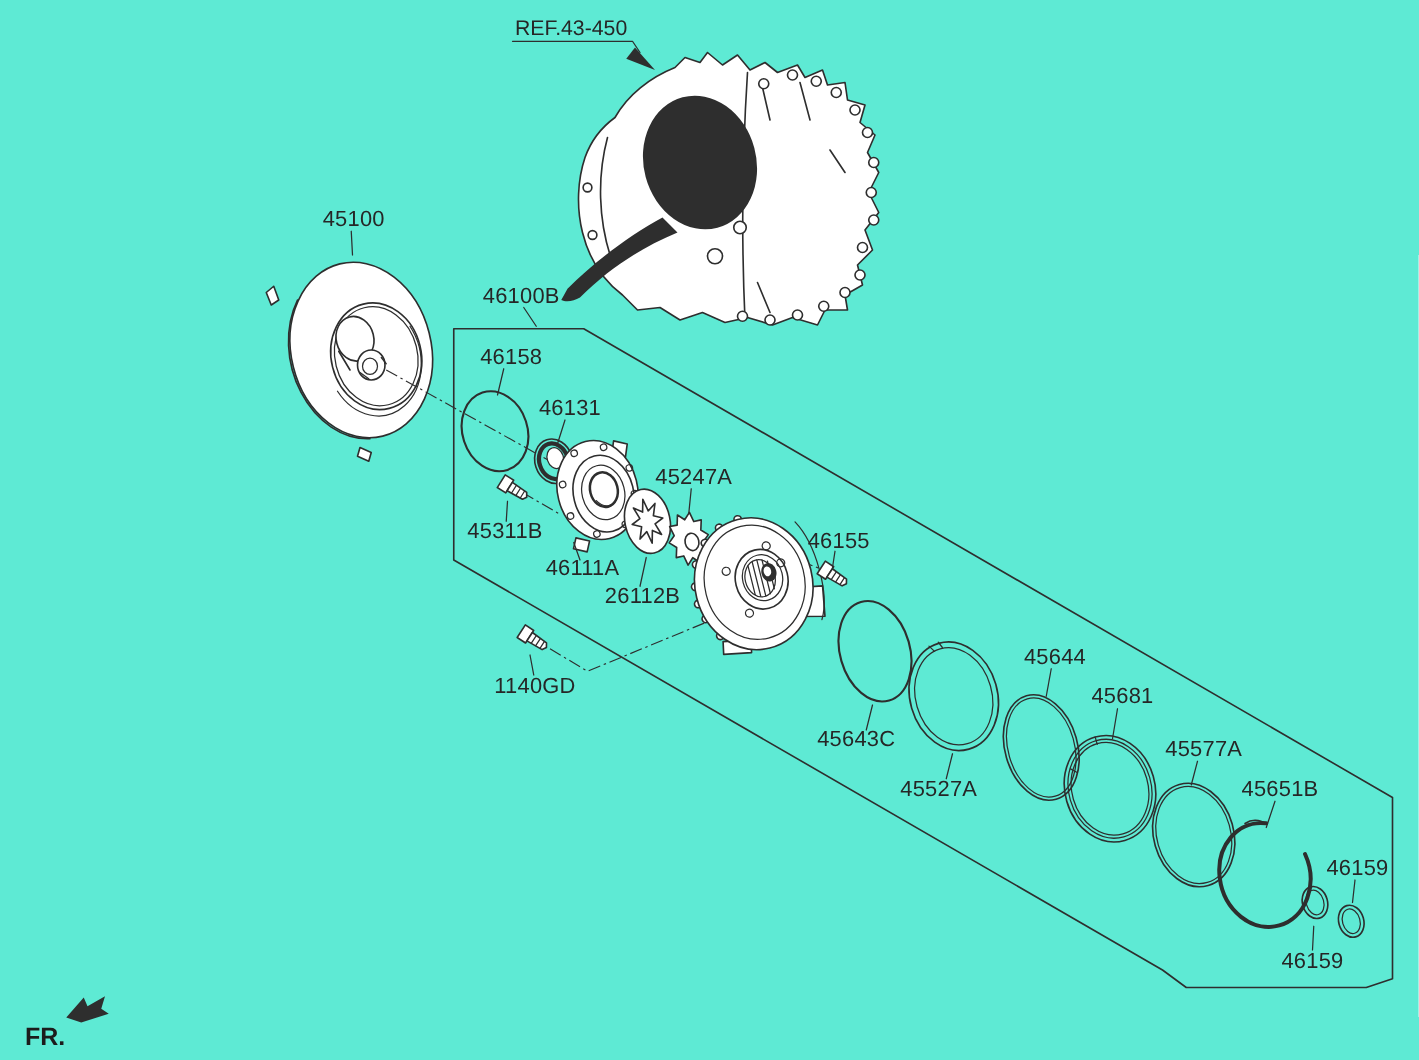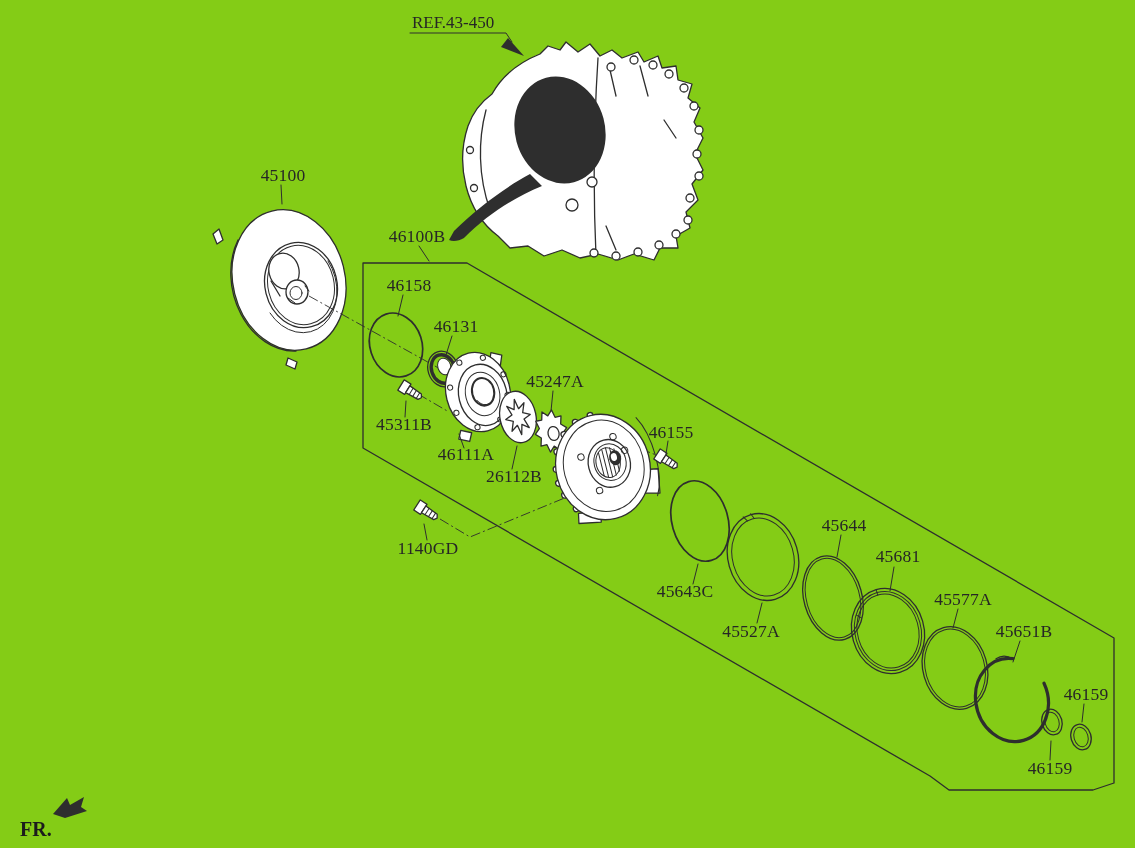--- a/index.html
+++ b/index.html
@@ -1,17 +1,17 @@
 <!DOCTYPE html>
 <html><head>
 <meta charset="utf-8">
 <style>
   html,body{margin:0;padding:0;background:#fff;}
-  .stage{position:relative;width:1135px;height:848px;background:#84cc16;
-         font-family:Liberation Serif, serif;overflow:hidden;}
+  .stage{position:relative;width:1135px;height:848px;background:#5eead4;
+         font-family:Liberation Sans, sans-serif;overflow:hidden;}
   svg{display:block;}
   .ln{fill:none;stroke:#2e2e2e;stroke-width:1.3;stroke-linecap:round;stroke-linejoin:round;}
   .lnw{fill:#ffffff;stroke:#2e2e2e;stroke-width:1.3;stroke-linejoin:round;}
   .thick{stroke-width:3.2;}
   .medium{stroke-width:1.7;}
   .thin{stroke-width:1;}
   .ink{fill:#2e2e2e;stroke:none;}
   .dashdot{fill:none;stroke:#2e2e2e;stroke-width:0.9;stroke-dasharray:10 3 2 3;}
   .lbl{font-size:17.5px;fill:#262626;letter-spacing:0.2px;}
   .lbl-ref{font-size:17px;fill:#262626;}

